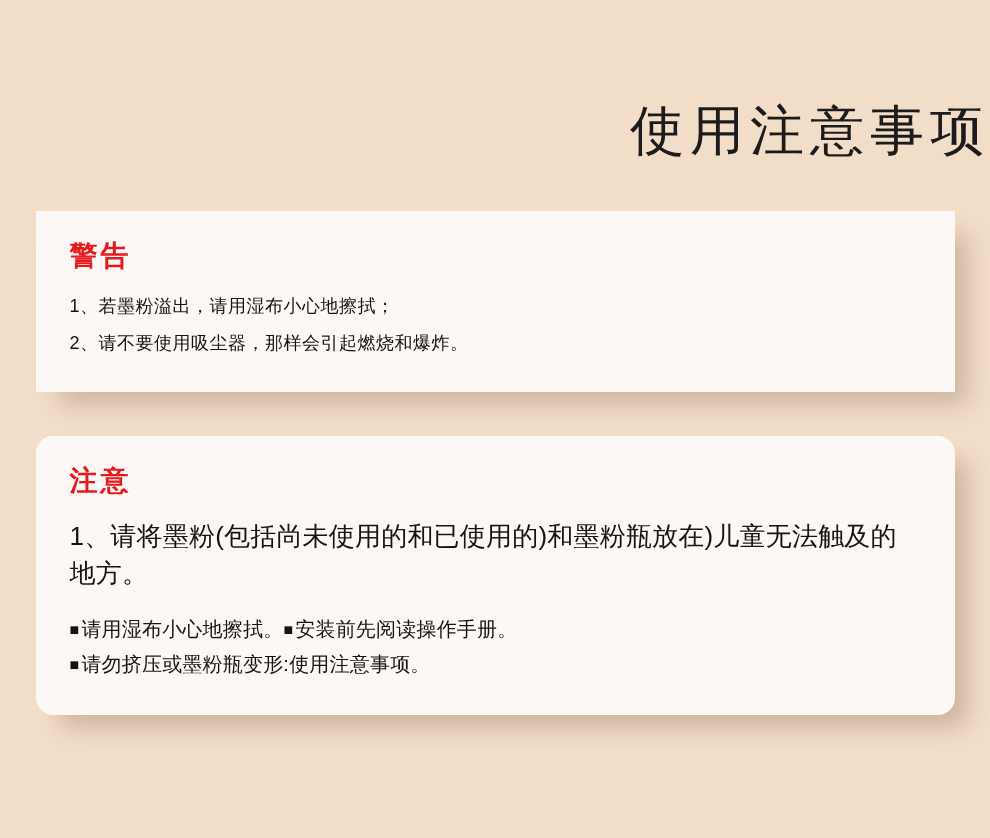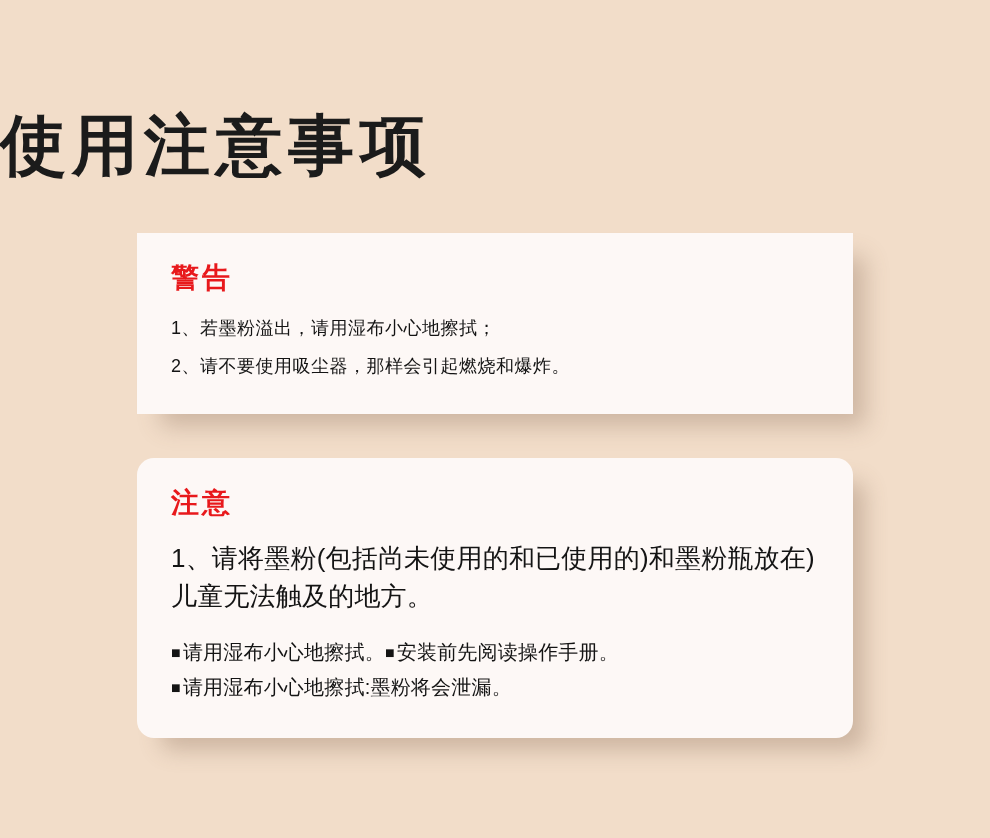--- a/index.html
+++ b/index.html
@@ -13,33 +13,33 @@
     font-family: "Liberation Sans", "DejaVu Sans", sans-serif;
     overflow: hidden;
   }
   .page {
     position: relative;
     width: 990px;
     height: 838px;
     box-sizing: border-box;
   }
   .page-title {
-    text-align: left;
-    font-size: 66px;
-    font-weight: bold;
+    text-align: right;
+    font-size: 54px;
+    font-weight: normal;
     color: #1b1b1b;
     letter-spacing: 6px;
     padding-top: 62px;
     line-height: 1.2;
   }
   .card {
     position: relative;
     background: #fdf8f6;
     margin: 0 auto;
-    width: 716px;
+    width: 919px;
     box-sizing: border-box;
     padding: 26px 34px 30px 34px;
     box-shadow: 18px 18px 22px -6px rgba(120, 90, 70, 0.30);
   }
   .card.warning-card {
     margin-top: 48px;
     padding-bottom: 34px;
   }
   .card.caution-card {
     margin-top: 44px;
@@ -101,17 +101,17 @@
 
   <section class="card caution-card">
     <div class="card-heading">注意</div>
     <p class="caution-main">1、请将墨粉(包括尚未使用的和已使用的)和墨粉瓶放在)儿童无法触及的地方。</p>
 
     <p class="bullet-line">
       <span class="bullet-mark">■</span><span>请用湿布小心地擦拭。</span><span class="bullet-mark">■</span><span>安装前先阅读操作手册。</span>
     </p>
 
     <p class="bullet-line">
-      <span class="bullet-mark">■</span><span>请用湿布小心地擦拭:墨粉将会泄漏。</span>
+      <span class="bullet-mark">■</span><span>请勿挤压或墨粉瓶变形:使用注意事项。</span>
     </p>
   </section>
 
 </div>
 
 </body></html>

